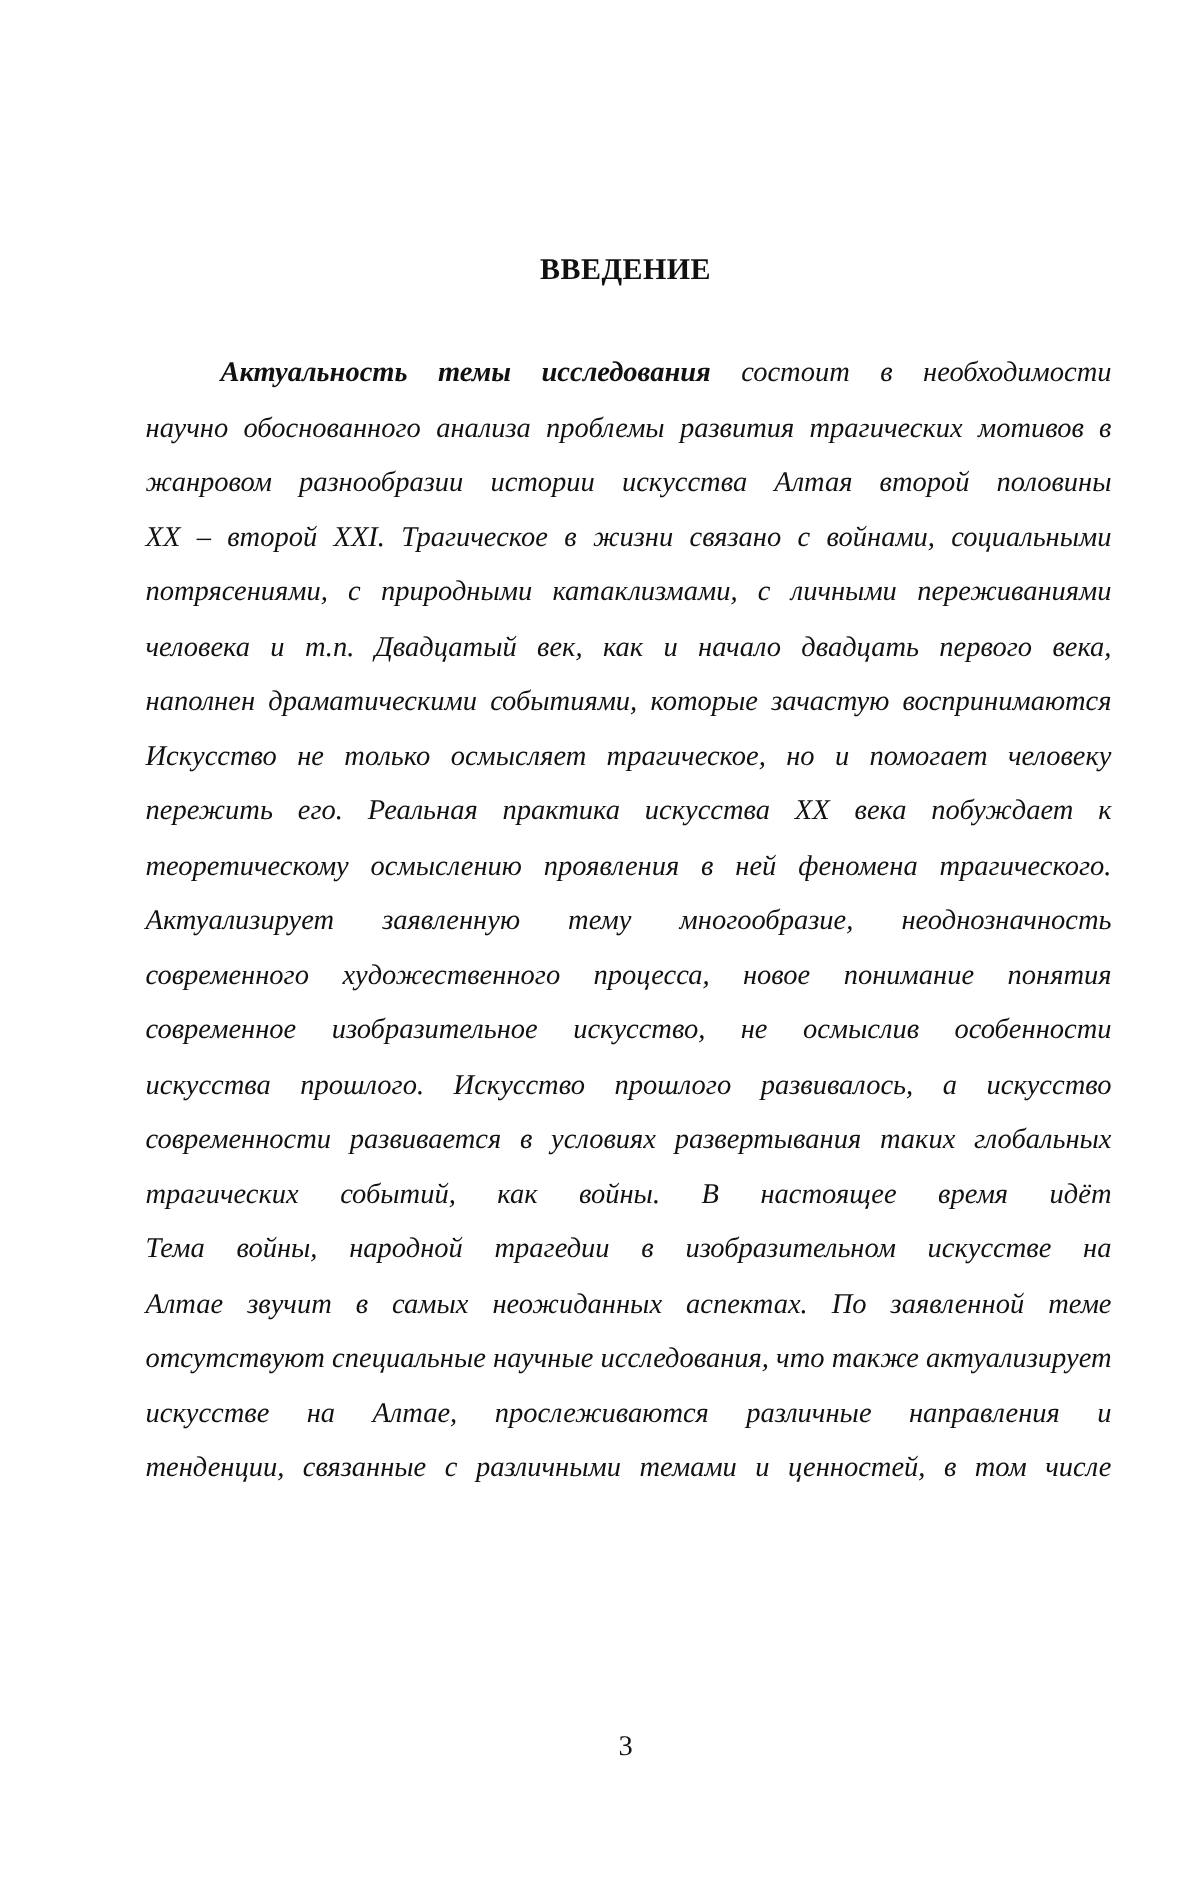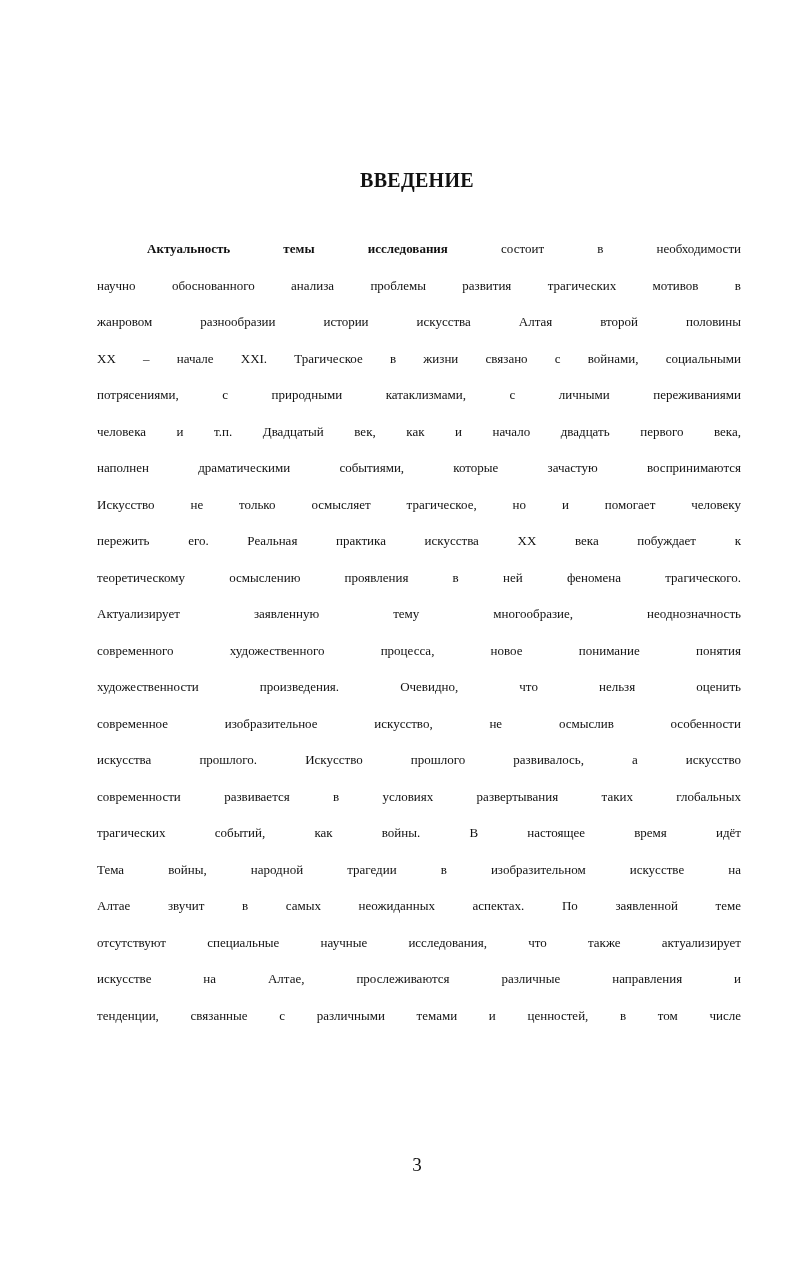--- a/index.html
+++ b/index.html
@@ -32,21 +32,22 @@
     font-size: 20px;
     line-height: 24px;
     letter-spacing: 0.3px;
     margin: 0;
   }
   .body-text {
     position: absolute;
     left: 97px;
     top: 231px;
     width: 644px;
-    font-size: 13px;
+    font-size: 19px;
+    font-style: italic;
   }
   .line {
     display: block;
     height: 36.5px;
     line-height: 36.5px;
     text-align: justify;
     text-align-last: justify;
     white-space: normal;
     word-spacing: 0px;
   }
@@ -69,30 +70,29 @@
 </head>
 <body>
 
 <div class="page">
   <h1 class="heading">ВВЕДЕНИЕ</h1>
 
   <div class="body-text">
     <span class="line indent"><b>Актуальность темы исследования</b> <span>состоит в необходимости</span></span>
     <span class="line">научно обоснованного анализа проблемы развития трагических мотивов в</span>
     <span class="line">жанровом разнообразии истории искусства Алтая второй половины</span>
-    <span class="line">XX – начале XXI. Трагическое в жизни связано с войнами, социальными</span>
+    <span class="line">XX – второй XXI. Трагическое в жизни связано с войнами, социальными</span>
     <span class="line">потрясениями, с природными катаклизмами, с личными переживаниями</span>
     <span class="line">человека и т.п. Двадцатый век, как и начало двадцать первого века,</span>
     <span class="line">наполнен драматическими событиями, которые зачастую воспринимаются</span>
     <span class="line">Искусство не только осмысляет трагическое, но и помогает человеку</span>
     <span class="line">пережить его. Реальная практика искусства XX века побуждает к</span>
     <span class="line">теоретическому осмыслению проявления в ней феномена трагического.</span>
     <span class="line">Актуализирует заявленную тему многообразие, неоднозначность</span>
     <span class="line">современного художественного процесса, новое понимание понятия</span>
-    <span class="line">художественности произведения. Очевидно, что нельзя оценить</span>
     <span class="line">современное изобразительное искусство, не осмыслив особенности</span>
     <span class="line">искусства прошлого. Искусство прошлого развивалось, а искусство</span>
     <span class="line">современности развивается в условиях развертывания таких глобальных</span>
     <span class="line">трагических событий, как войны. В настоящее время идёт</span>
     <span class="line">Тема войны, народной трагедии в изобразительном искусстве на</span>
     <span class="line">Алтае звучит в самых неожиданных аспектах. По заявленной теме</span>
     <span class="line">отсутствуют специальные научные исследования, что также актуализирует</span>
     <span class="line">искусстве на Алтае, прослеживаются различные направления и</span>
     <span class="line">тенденции, связанные с различными темами и ценностей, в том числе</span>
   </div>

